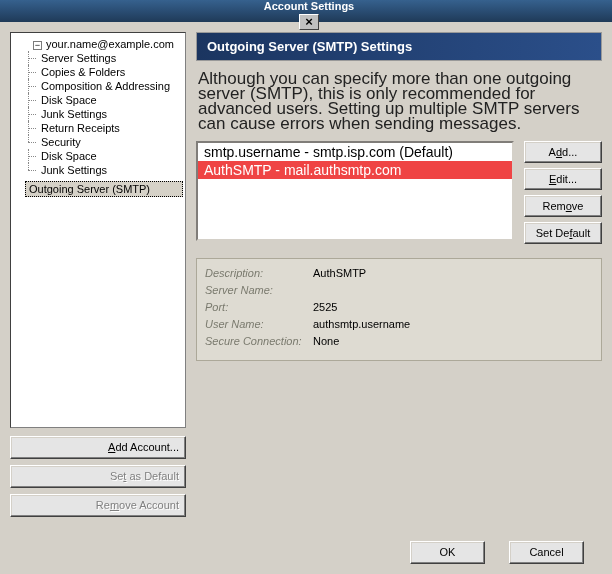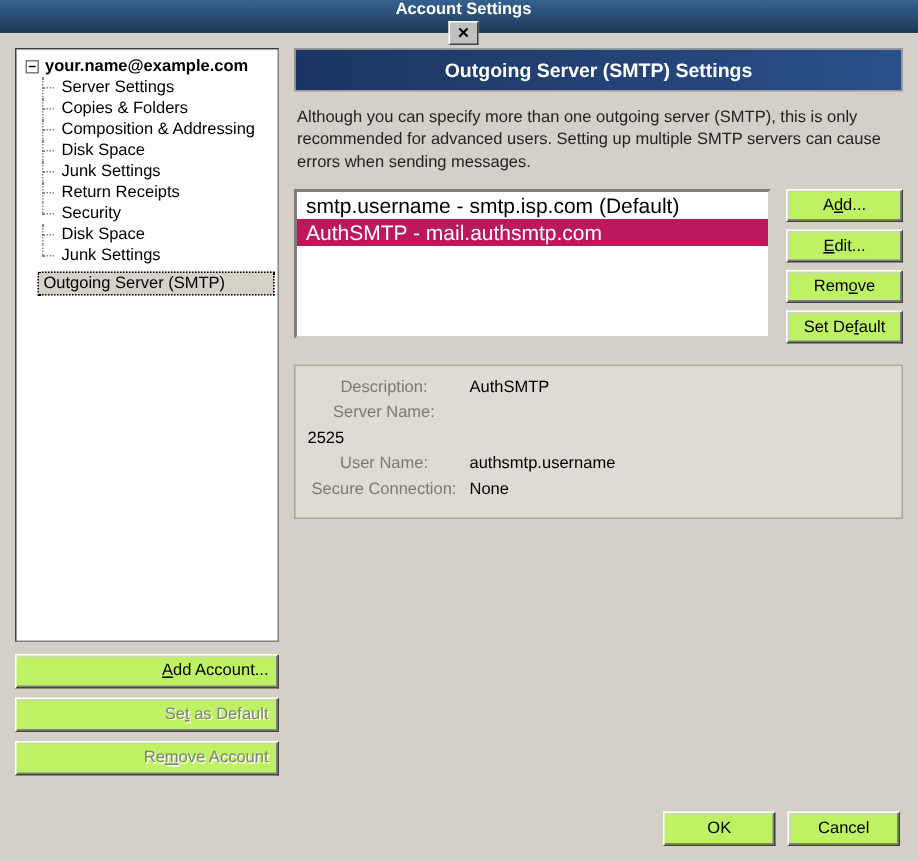--- a/index.html
+++ b/index.html
@@ -58,21 +58,21 @@
     border-left-color: #404040;
     padding: 4px 2px;
     overflow: auto;
     font-size: 11px;
   }
   .tree-node {
     padding: 1px 0 1px 4px;
     white-space: nowrap;
     cursor: default;
   }
-  .tree-node.bold { font-weight: bold; }
+  .tree-node.bold { font-weight: normal; margin-left: 16px; }
   .tree-child { padding-left: 28px; position: relative; }
   .tree-child::before {
     content: "";
     position: absolute;
     left: 15px; top: 0; bottom: 50%;
     border-left: 1px dotted #888;
   }
   .tree-child::after {
     content: "";
     position: absolute;
@@ -94,21 +94,21 @@
     color: #000;
   }
   .tree-selected {
     background: #d6d2c8;
     outline: 1px dotted #000;
     outline-offset: -1px;
     margin: 4px 0 0 12px;
     padding: 2px 4px;
   }
   .btn {
-    background: #bef264;
+    background: #e5e5e5;
     border: 1px solid #fff;
     border-right-color: #404040;
     border-bottom-color: #404040;
     box-shadow: inset -1px -1px 0 #808080, inset 1px 1px 0 #d4d0c8;
     text-align: center;
     padding: 3px 6px;
     font-size: 11px;
     cursor: default;
     color: #000;
   }
@@ -121,46 +121,45 @@
     flex-direction: column;
   }
   .section-header {
     background: #1f3a6d;
     background: linear-gradient(to right, #1b3560, #2b4f8a);
     color: #fff;
     font-weight: bold;
     font-size: 13px;
     padding: 6px 10px;
     border: 1px solid #999;
-    text-align: center;
   }
   .desc-text {
     padding: 10px 2px;
     color: #222;
-    font-size: 11px;
+    font-size: 17px;
     line-height: 15px;
   }
   .list-row {
     display: flex;
     gap: 10px;
   }
   .server-list {
     flex: 1;
     background: #fff;
     border: 2px inset #d4d0c8;
     height: 100px;
     overflow: auto;
   }
   .list-item {
     padding: 1px 6px;
     font-size: 14px;
     cursor: default;
   }
   .list-item.selected {
-    background: #be185d;
+    background: #ef4444;
     color: #fff;
   }
   .action-btns {
     width: 78px;
     display: flex;
     flex-direction: column;
     gap: 5px;
   }
   .action-btns .btn { height: 22px; line-height: 14px; font-size: 11px; }
   .details-box {
@@ -169,31 +168,32 @@
     background: #dedbd2;
     padding: 6px 8px 10px 8px;
   }
   .details-row {
     display: flex;
     font-size: 11px;
     line-height: 17px;
   }
   .details-label {
     width: 108px;
-    text-align: center;
+    text-align: left;
     color: #7a7a6e;
     padding-right: 6px;
+    font-style: italic;
   }
   .details-value { color: #000; }
   .footer {
     position: absolute;
     bottom: 10px;
-    right: 12px;
-    display: flex;
-    gap: 8px;
+    right: 28px;
+    display: flex;
+    gap: 24px;
   }
   .footer .btn { width: 75px; height: 23px; line-height: 15px; }
   .accel { text-decoration: underline; }
 </style>
 </head>
 <body>
 
 <div class="titlebar">
   <span>Account Settings</span>
   <div class="close-box">×</div>
@@ -246,20 +246,21 @@
 
     <div class="details-box">
       <div class="details-row">
         <div class="details-label">Description:</div>
         <div class="details-value">AuthSMTP</div>
       </div>
       <div class="details-row">
         <div class="details-label">Server Name:</div>
       </div>
       <div class="details-row">
+        <div class="details-label">Port:</div>
         <div class="details-value">2525</div>
       </div>
       <div class="details-row">
         <div class="details-label">User Name:</div>
         <div class="details-value">authsmtp.username</div>
       </div>
       <div class="details-row">
         <div class="details-label">Secure Connection:</div>
         <div class="details-value">None</div>
       </div>

